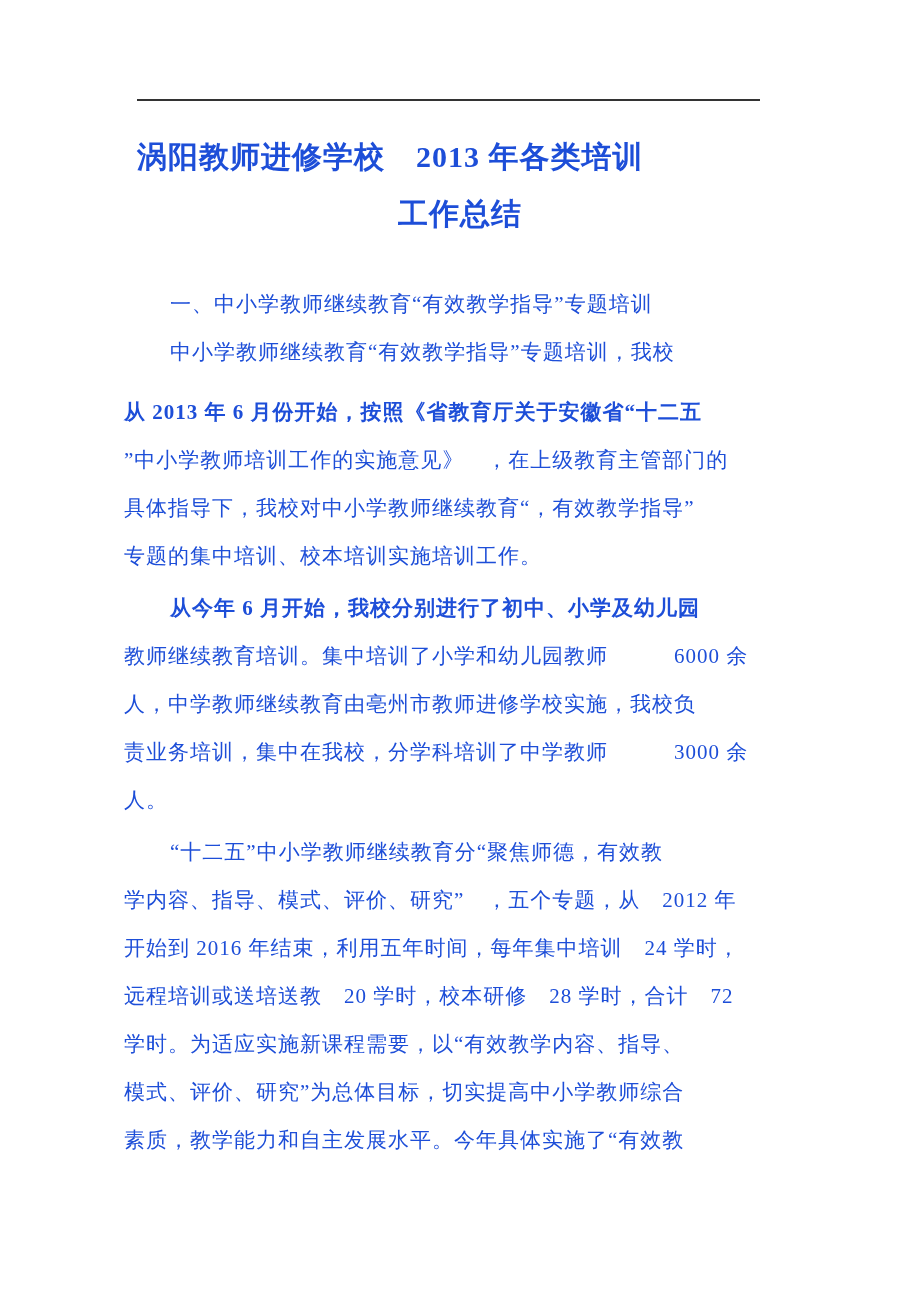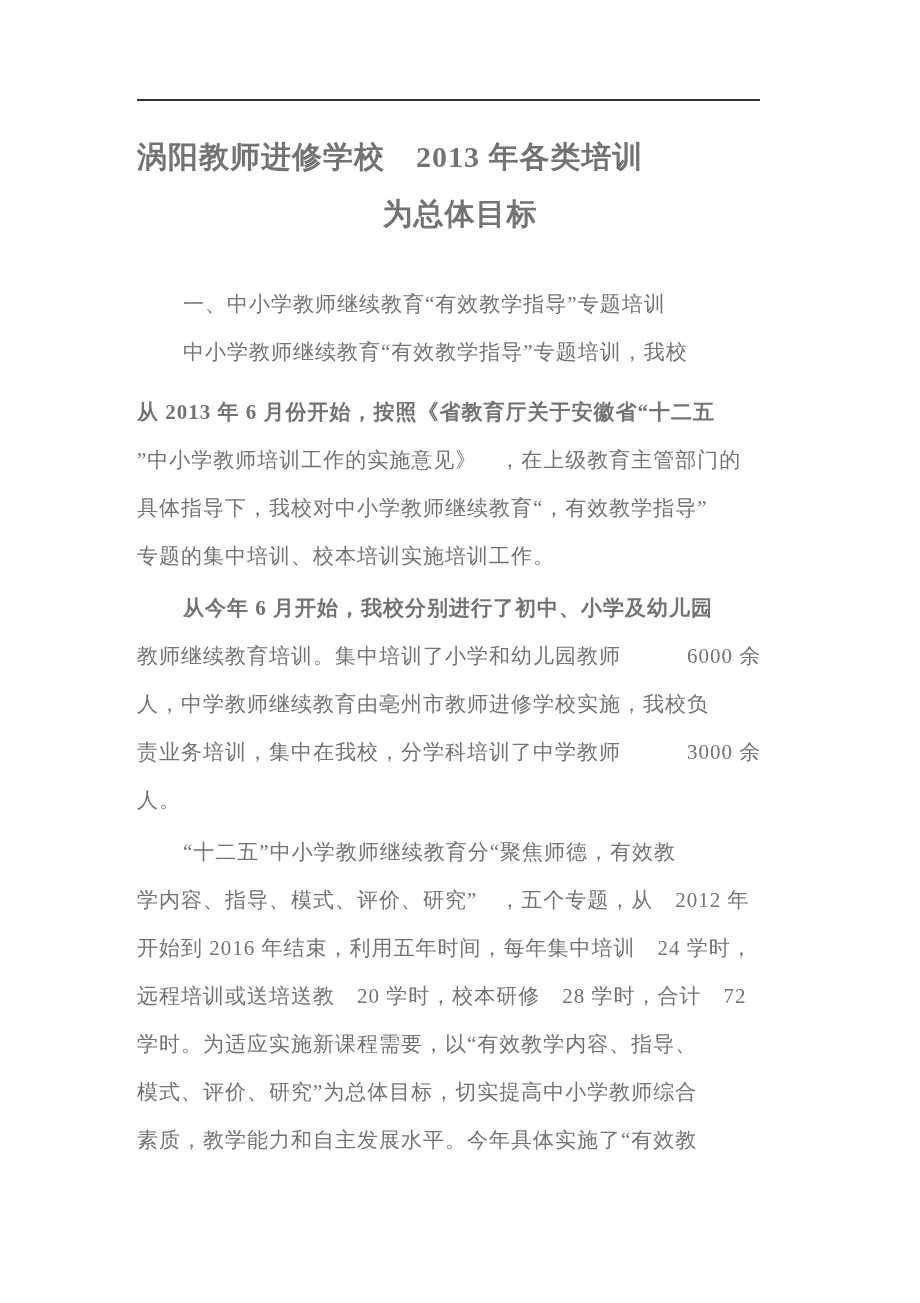--- a/index.html
+++ b/index.html
@@ -6,21 +6,21 @@
     margin: 0;
     padding: 0;
     background: #ffffff;
   }
   .page {
     position: relative;
     width: 760px;
     height: 1303px;
     background: #ffffff;
     font-family: "Liberation Serif", serif;
-    color: #737373;
+    color: #1d4ed8;
     overflow: hidden;
   }
   .top-rule {
     position: absolute;
     top: 99px;
     left: 137px;
     width: 646px;
     height: 0;
     border: none;
     border-top: 2px solid #333333;
@@ -38,21 +38,21 @@
   }
   .title-line1 {
     text-align: left;
   }
   .title-line2 {
     text-align: center;
   }
   .body-block {
     position: absolute;
     top: 280px;
-    left: 137px;
+    left: 124px;
     width: 660px;
     font-size: 21px;
     line-height: 48px;
     letter-spacing: 1px;
     white-space: pre-wrap;
   }
   .line {
     white-space: pre-wrap;
   }
   .line.indent {
@@ -72,16 +72,16 @@
     font-family: Liberation Serif, serif;
   }
 </style>
 </head>
 <body>
 
 <div class="page">
   <hr class="top-rule">
   <div class="title-block">
     <div class="title-line1">涡阳教师进修学校　2013 年各类培训</div>
-    <div class="title-line2">为总体目标</div>
+    <div class="title-line2">工作总结</div>
   </div>
   <div class="body-block" id="body-lines"><div class="line indent">一、中小学教师继续教育“有效教学指导”专题培训</div><div class="line indent">中小学教师继续教育“有效教学指导”专题培训，我校</div><div class="line">从 2013 年 6 月份开始，按照《省教育厅关于安徽省“十二五</div><div class="line">”中小学教师培训工作的实施意见》　，在上级教育主管部门的</div><div class="line">具体指导下，我校对中小学教师继续教育“，有效教学指导”</div><div class="line">专题的集中培训、校本培训实施培训工作。</div><div class="line indent">从今年 6 月开始，我校分别进行了初中、小学及幼儿园</div><div class="line">教师继续教育培训。集中培训了小学和幼儿园教师　　　6000 余</div><div class="line">人，中学教师继续教育由亳州市教师进修学校实施，我校负</div><div class="line">责业务培训，集中在我校，分学科培训了中学教师　　　3000 余</div><div class="line">人。</div><div class="line indent">“十二五”中小学教师继续教育分“聚焦师德，有效教</div><div class="line">学内容、指导、模式、评价、研究”　，五个专题，从　2012 年</div><div class="line">开始到 2016 年结束，利用五年时间，每年集中培训　24 学时，</div><div class="line">远程培训或送培送教　20 学时，校本研修　28 学时，合计　72</div><div class="line">学时。为适应实施新课程需要，以“有效教学内容、指导、</div><div class="line">模式、评价、研究”为总体目标，切实提高中小学教师综合</div><div class="line">素质，教学能力和自主发展水平。今年具体实施了“有效教</div></div>
 </div>
 
 </body></html>

